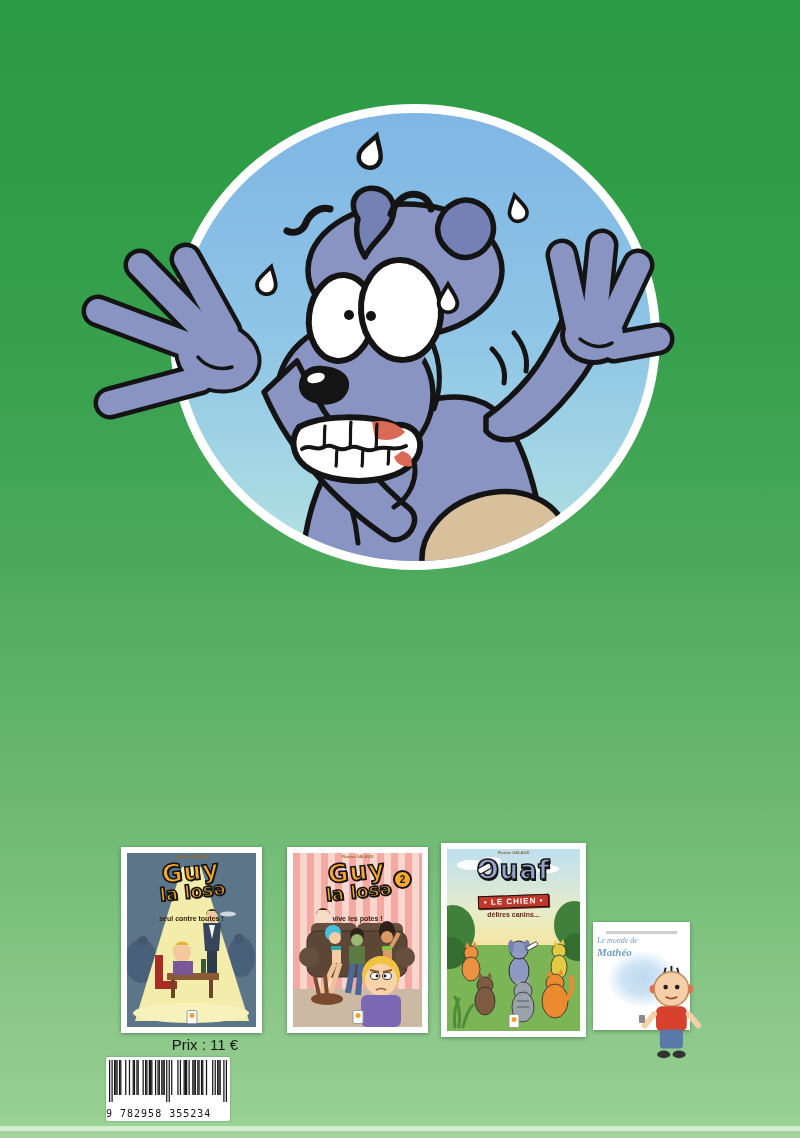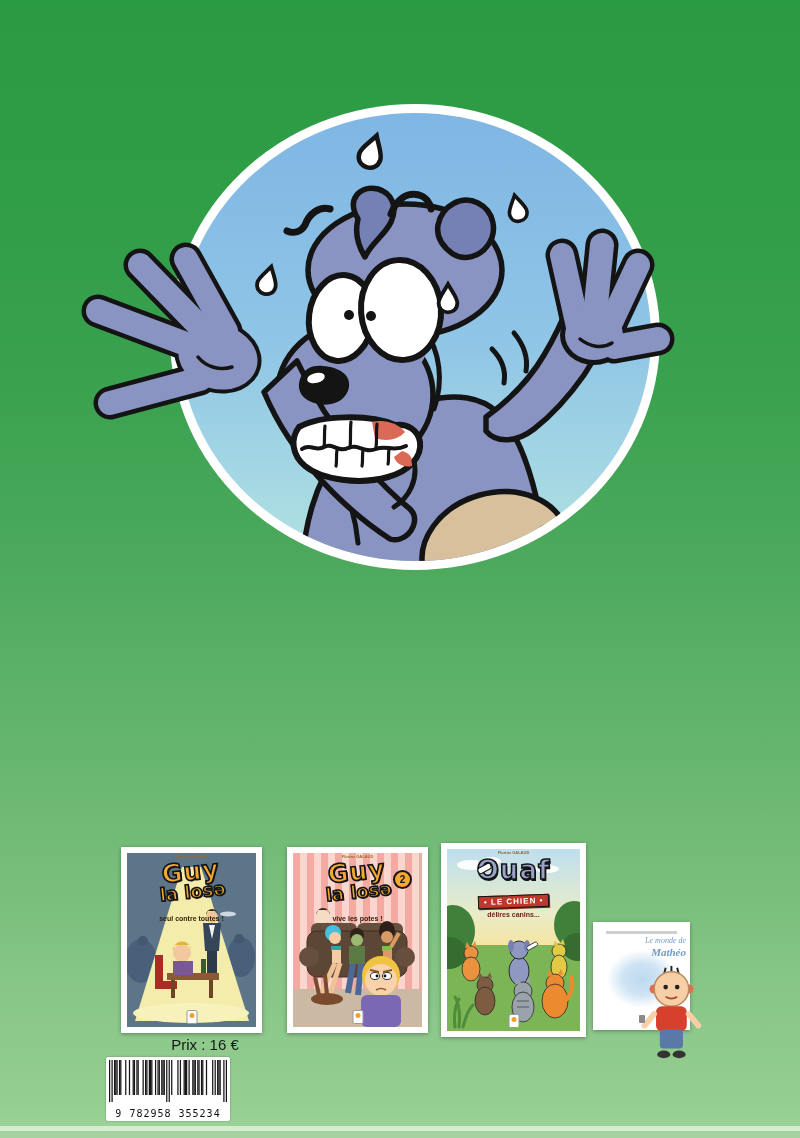--- a/index.html
+++ b/index.html
@@ -65,34 +65,34 @@
     transform:rotate(-2deg);box-shadow:1px 1px 0 #7e1f14;}
   .ouaf-sub{position:absolute;top:62px;left:0;right:0;text-align:center;
     font-size:7px;font-weight:bold;color:#6e241a;}
   .plogo{position:absolute;bottom:3px;left:50%;transform:translateX(-50%);
     width:9px;height:12px;background:#fff;border:1px solid #999;border-radius:2px;}
   .plogo i{display:block;width:5px;height:5px;margin:2px auto 0;background:#f0a030;border-radius:50%;}
 
   .c4cloud{position:absolute;left:10px;top:24px;width:70px;height:58px;
     background:radial-gradient(closest-side,#bcd9ee 0%,#cfe4f4 55%,rgba(255,255,255,0) 100%);}
   .c4author{position:absolute;top:5px;left:10%;right:10%;height:3px;background:#bbb;opacity:.7;}
-  .c4title{position:absolute;top:11px;left:0;right:0;text-align:right;
+  .c4title{position:absolute;top:11px;left:0;right:0;text-align:left;
     font-family:"Liberation Serif", serif;font-style:italic;color:#6f9cc6;line-height:1.1;}
   .c4title .l1{display:block;font-size:8px;}
   .c4title .l2{display:block;font-size:11px;font-weight:bold;}
   .c4boy{position:absolute;left:28px;top:38px;width:34px;height:52px;}
   .c4logo{position:absolute;bottom:3px;left:50%;transform:translateX(-50%);
     width:6px;height:8px;background:#8a8a8a;border-radius:1px;}
 
   .price{position:absolute;left:150px;top:1036px;width:110px;text-align:center;
     font-size:15px;color:#171717;}
   .barcode{position:absolute;left:106px;top:1057px;width:124px;height:64px;background:#fff;
     border-radius:2px;box-shadow:0 0 2px rgba(0,0,0,.35);}
   .barcode svg{position:absolute;left:3px;top:3px;}
-  .bdigits{position:absolute;left:0;right:0;bottom:2px;text-align:center;
+  .bdigits{position:absolute;left:0;right:0;bottom:2px;text-align:left;
     font-family:"DejaVu Sans Mono", monospace;font-size:10px;letter-spacing:1px;color:#111;}
 </style>
 </head>
 <body>
 
 <div class="page">
 
   <div class="hero">
     <svg viewBox="0 0 660 485" width="660" height="485">
       <defs>
@@ -379,21 +379,21 @@
       <rect x="10" y="22" width="16" height="13" rx="3" fill="#d8402e"></rect>
       <line x1="9" y1="26" x2="4" y2="32" stroke="#f7cfa6" stroke-width="3" stroke-linecap="round"></line>
       <line x1="27" y1="26" x2="32" y2="32" stroke="#f7cfa6" stroke-width="3" stroke-linecap="round"></line>
       <rect x="12" y="34" width="12" height="10" rx="2" fill="#5a78a8"></rect>
       <ellipse cx="14" cy="47" rx="3.4" ry="2" fill="#333"></ellipse>
       <ellipse cx="22" cy="47" rx="3.4" ry="2" fill="#333"></ellipse>
     </svg>
     <span class="c4logo"></span>
   </div>
 
-  <div class="price">Prix : 16 €</div>
+  <div class="price">Prix : 11 €</div>
   <div class="barcode">
     <svg id="barcode-svg" width="118" height="42">
         <rect x="0.00" y="0" width="1.24" height="42" fill="#151515"></rect>
         <rect x="2.48" y="0" width="1.24" height="42" fill="#151515"></rect>
         <rect x="4.97" y="0" width="1.24" height="35" fill="#151515"></rect>
         <rect x="6.21" y="0" width="1.24" height="35" fill="#151515"></rect>
         <rect x="7.45" y="0" width="1.24" height="35" fill="#151515"></rect>
         <rect x="9.94" y="0" width="1.24" height="35" fill="#151515"></rect>
         <rect x="11.18" y="0" width="1.24" height="35" fill="#151515"></rect>
         <rect x="16.15" y="0" width="1.24" height="35" fill="#151515"></rect>

